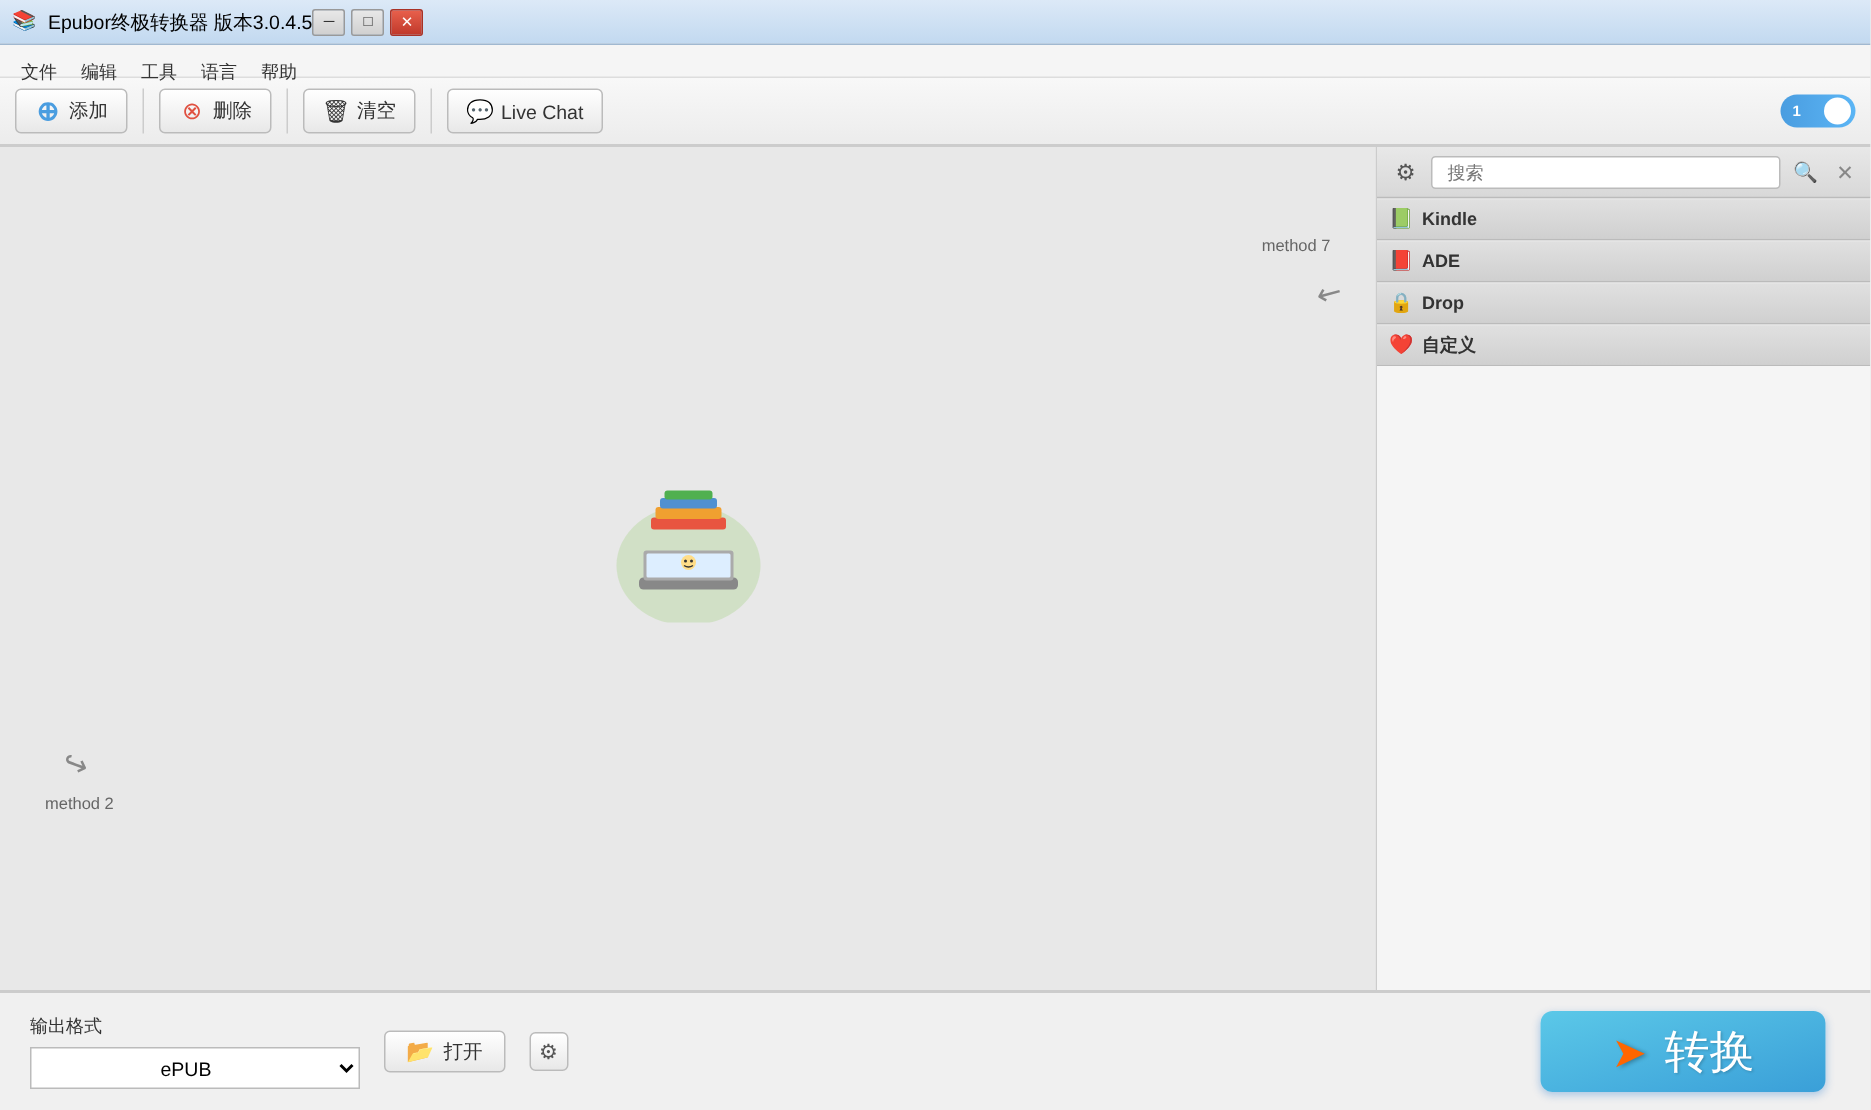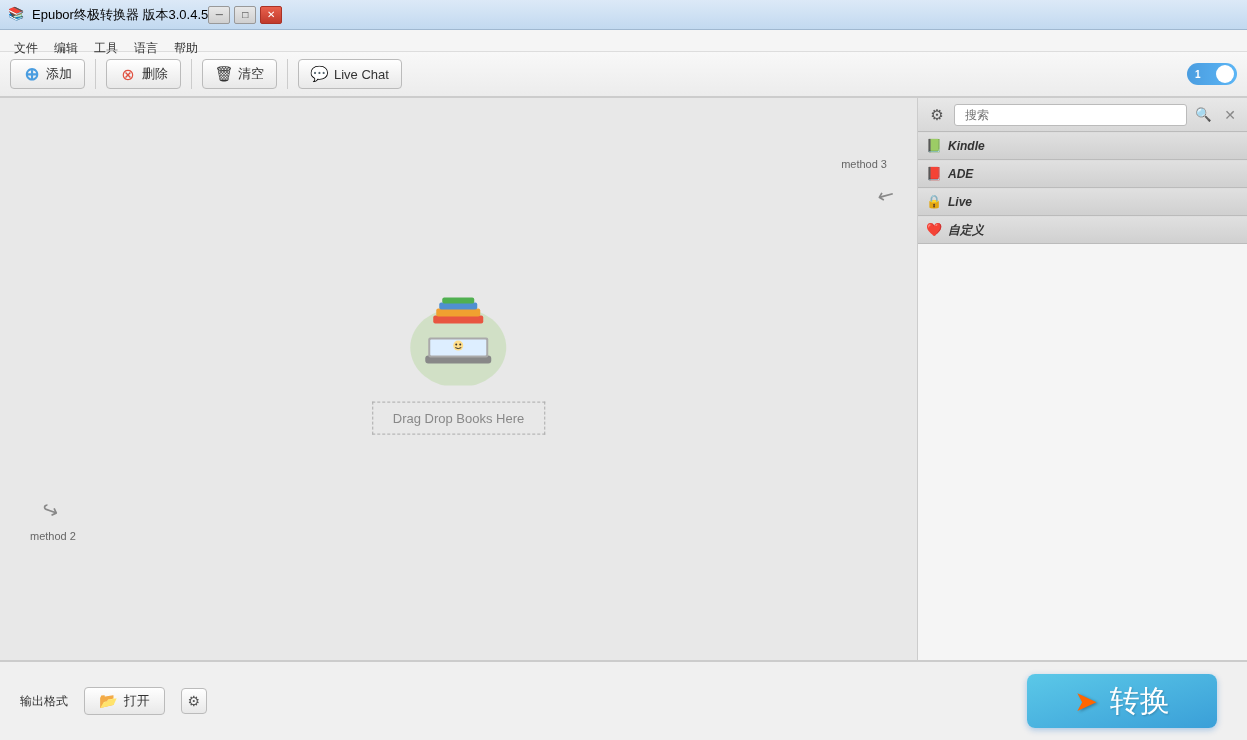--- a/index.html
+++ b/index.html
@@ -191,21 +191,21 @@
       background: linear-gradient(to bottom, #e0e0e0, #d0d0d0);
       border-bottom: 1px solid #bbb;
       border-top: 1px solid #ddd;
       display: flex;
       align-items: center;
       padding: 0 8px;
       gap: 6px;
       cursor: pointer;
     }
     .device-icon { width: 16px; height: 16px; font-size: 13px; }
-    .device-name { font-size: 12px; font-weight: bold; color: #333; font-style: italic; }
+    .device-name { font-size: 12px; font-weight: bold; color: #333; }
 
     
     #kindle-content {
       background: white;
       min-height: 260px;
       padding: 16px 12px;
     }
     .empty-text {
       font-size: 12px;
       color: #555;
@@ -343,21 +343,21 @@
   <div class="toggle-switch" style="margin-left:auto;">
     <span class="toggle-label">1</span>
     <div class="toggle-knob"></div>
   </div>
 </div>
 
 <div id="main">
 
   <div id="left-panel">
 
-    <span class="method-label" id="method1">method 3</span>
+    <span class="method-label" id="method1">method 7</span>
     <span style="position:absolute; top:85px; right:22px; color:#888; font-size:20px; transform:rotate(30deg);">↙</span>
 
     <div id="dragdrop-area">
 
       <svg class="illustration-svg" viewBox="0 0 110 90">
 
         <ellipse cx="55" cy="52" rx="48" ry="40" fill="#c8ddb8" opacity="0.7"></ellipse>
 
         <rect x="22" y="60" width="66" height="8" rx="3" fill="#888"></rect>
         <rect x="25" y="42" width="60" height="20" rx="2" fill="#aaa"></rect>
@@ -367,23 +367,20 @@
         <rect x="33" y="13" width="44" height="8" rx="2" fill="#f0a030"></rect>
         <rect x="36" y="7" width="38" height="7" rx="2" fill="#5090d0"></rect>
         <rect x="39" y="2" width="32" height="6" rx="2" fill="#50b050"></rect>
 
         <circle cx="55" cy="50" r="5" fill="#ffdd88"></circle>
         <circle cx="53" cy="49" r="1" fill="#333"></circle>
         <circle cx="57" cy="49" r="1" fill="#333"></circle>
         <path d="M52 52 Q55 54 58 52" stroke="#333" stroke-width="1" fill="none"></path>
       </svg>
 
-      <div id="dragdrop-label">
-        <span>Drag Drop Books Here</span>
-      </div>
     </div>
 
     <span class="method-label" id="method2" style="position:absolute; bottom:118px; left:30px;">method 2</span>
     <span style="position:absolute; bottom:138px; left:42px; color:#888; font-size:20px; transform:scaleX(-1) rotate(-20deg);">↩</span>
   </div>
 
   <div id="right-panel">
 
     <div id="search-bar">
       <span id="search-icon-btn" style="font-size:15px; color:#555;">⚙</span>
@@ -399,37 +396,44 @@
         <span class="device-name">Kindle</span>
       </div>
 
       <div class="device-header">
         <span class="device-icon" style="font-size:13px;">📕</span>
         <span class="device-name">ADE</span>
       </div>
 
       <div class="device-header">
         <span class="device-icon" style="font-size:13px; color:#888;">🔒</span>
-        <span class="device-name">Live</span>
+        <span class="device-name">Drop</span>
       </div>
 
       <div class="device-header">
         <span class="device-icon" style="font-size:13px;">❤️</span>
         <span class="device-name">自定义</span>
       </div>
 
     </div>
   </div>
 
 </div>
 
 <div id="bottom-bar">
 
   <div id="output-format-section">
     <span id="output-format-label">输出格式</span>
+    <select id="format-select">
+      <option>ePUB</option>
+      <option>MOBI</option>
+      <option>AZW3</option>
+      <option>PDF</option>
+      <option>TXT</option>
+    </select>
   </div>
 
   <button id="open-btn">
     <span style="font-size:15px;">📂</span>
     <span>打开</span>
   </button>
 
   <button id="settings-btn">
     <span>⚙</span>
   </button>

